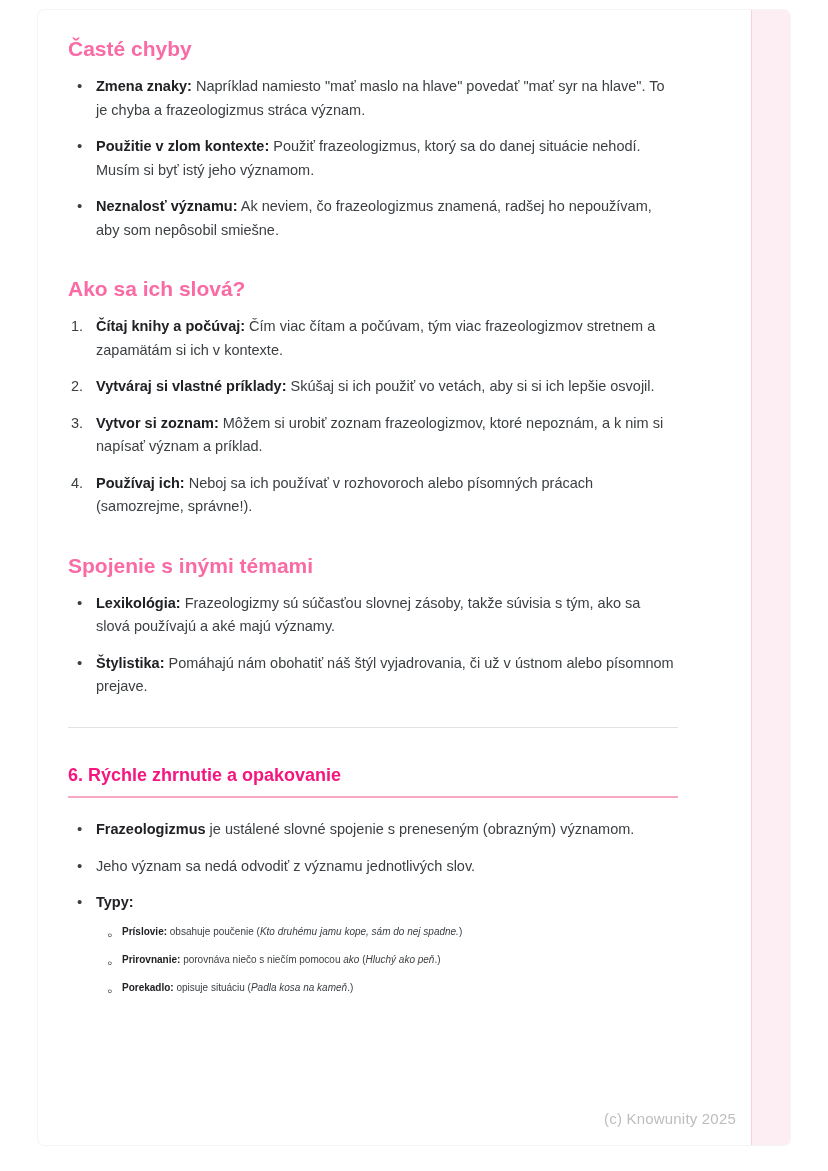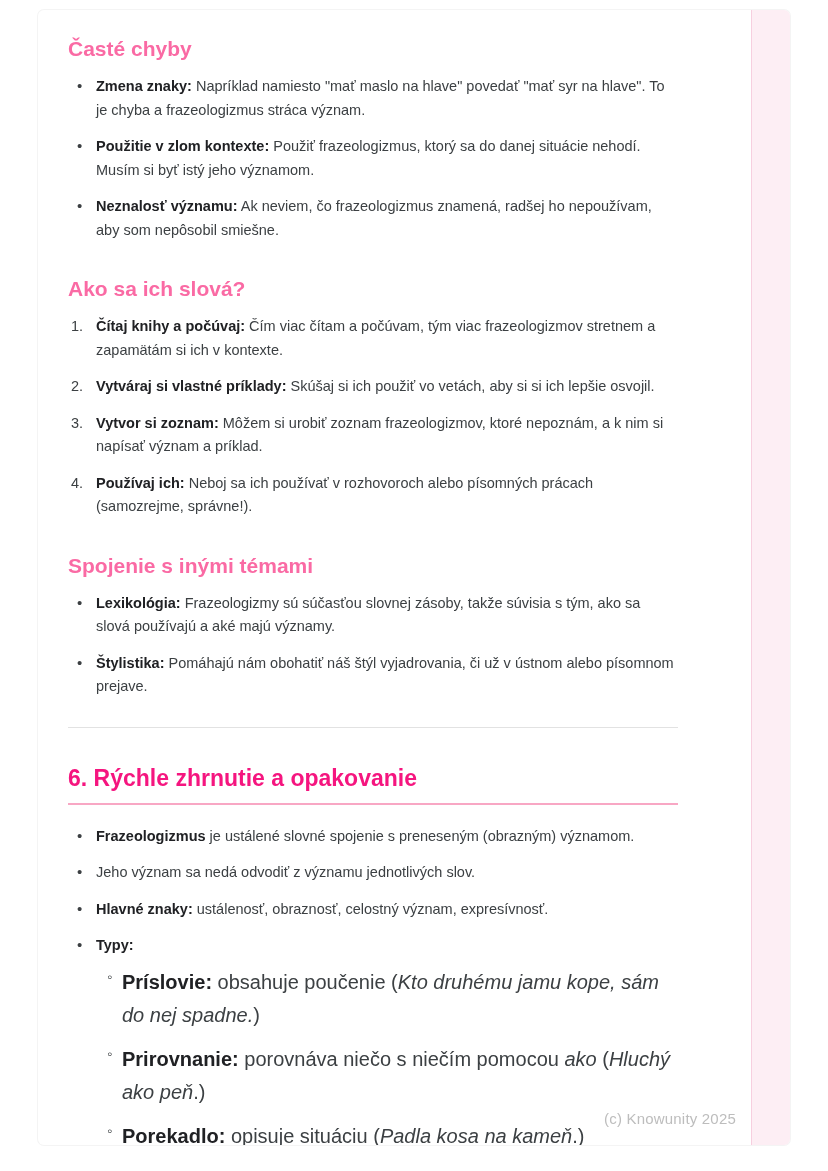--- a/index.html
+++ b/index.html
@@ -52,21 +52,21 @@
     font-size: 21px;
     font-weight: bold;
     margin: 0 0 14px 0;
     line-height: 1.2;
   }
   h2.section-head.spaced {
     margin-top: 34px;
   }
   h1.big-head {
     color: #f5157f;
-    font-size: 23px;
+    font-size: 18px;
     font-weight: bold;
     margin: 0 0 10px 0;
     line-height: 1.25;
   }
   .head-rule {
     height: 2px;
     background: #f8a7c4;
     width: 100%;
     margin: 0 0 20px 0;
   }
@@ -110,21 +110,21 @@
     font-size: 14.5px;
   }
   ul.sub-bullets {
     margin: 9px 0 0 0;
     padding: 0 0 0 26px;
     list-style: none;
   }
   ul.sub-bullets > li {
     position: relative;
     color: #3c4043;
-    font-size: 20px;
+    font-size: 10px;
     line-height: 1.62;
     margin-bottom: 12px;
   }
   ul.sub-bullets > li::before {
     content: "◦";
     position: absolute;
     left: -15px;
     top: -1px;
     color: #3c4043;
     font-size: 15px;
@@ -171,21 +171,20 @@
     </ul>
 
     <div class="divider"></div>
 
     <h1 class="big-head">6. Rýchle zhrnutie a opakovanie</h1>
     <div class="head-rule"></div>
 
     <ul class="bullets">
       <li><b>Frazeologizmus</b><span> je ustálené slovné spojenie s preneseným (obrazným) významom.</span></li>
       <li><span>Jeho význam sa nedá odvodiť z významu jednotlivých slov.</span></li>
-      <li><b>Hlavné znaky:</b><span> ustálenosť, obraznosť, celostný význam, expresívnosť.</span></li>
       <li>
         <b>Typy:</b>
         <ul class="sub-bullets">
           <li><b>Príslovie:</b><span> obsahuje poučenie (</span><i>Kto druhému jamu kope, sám do nej spadne.</i><span>)</span></li>
           <li><b>Prirovnanie:</b><span> porovnáva niečo s niečím pomocou </span><i>ako</i><span> (</span><i>Hluchý ako peň</i><span>.)</span></li>
           <li><b>Porekadlo:</b><span> opisuje situáciu (</span><i>Padla kosa na kameň</i><span>.)</span></li>
         </ul>
       </li>
     </ul>
 

